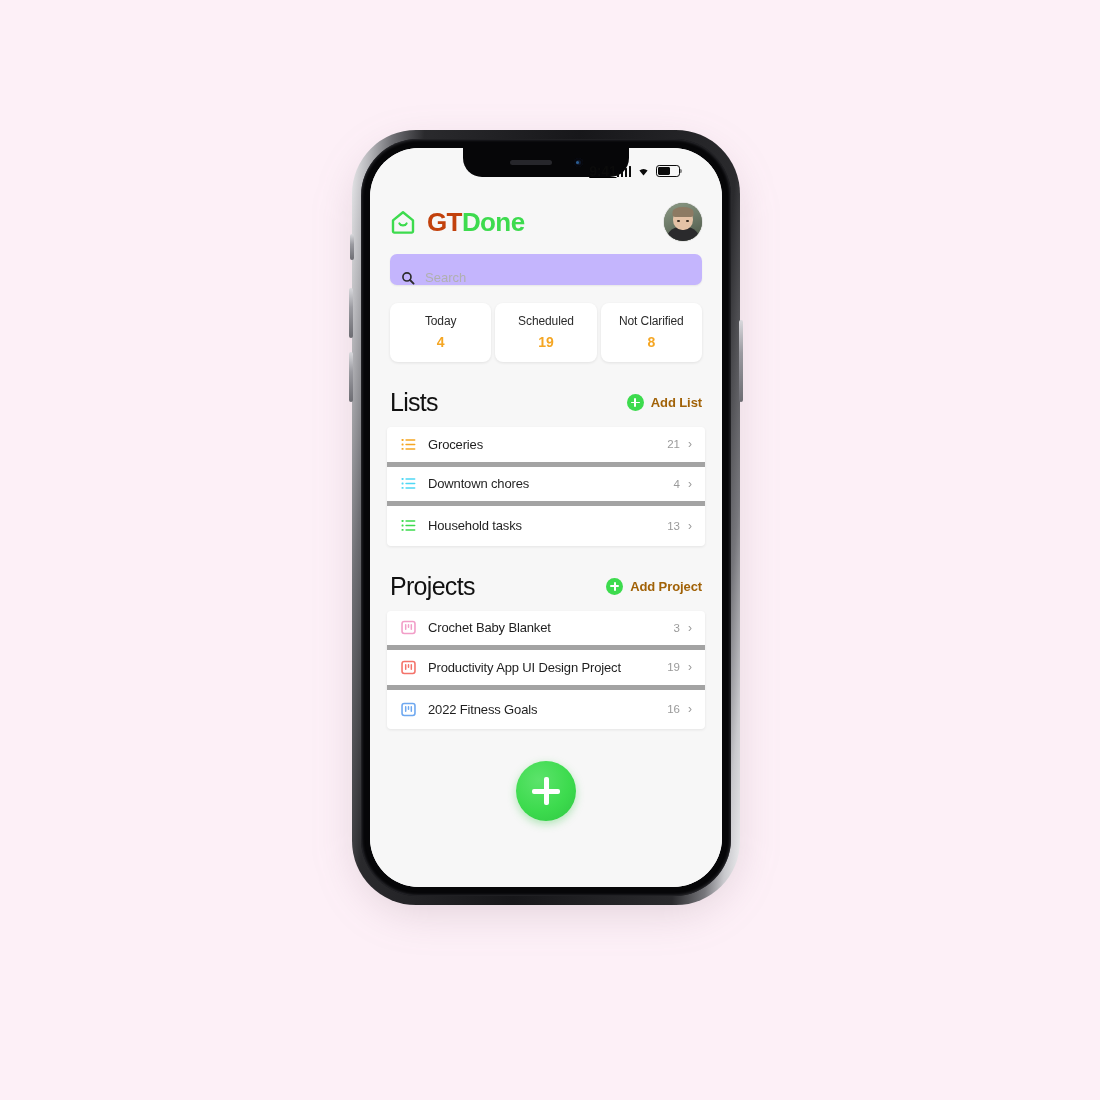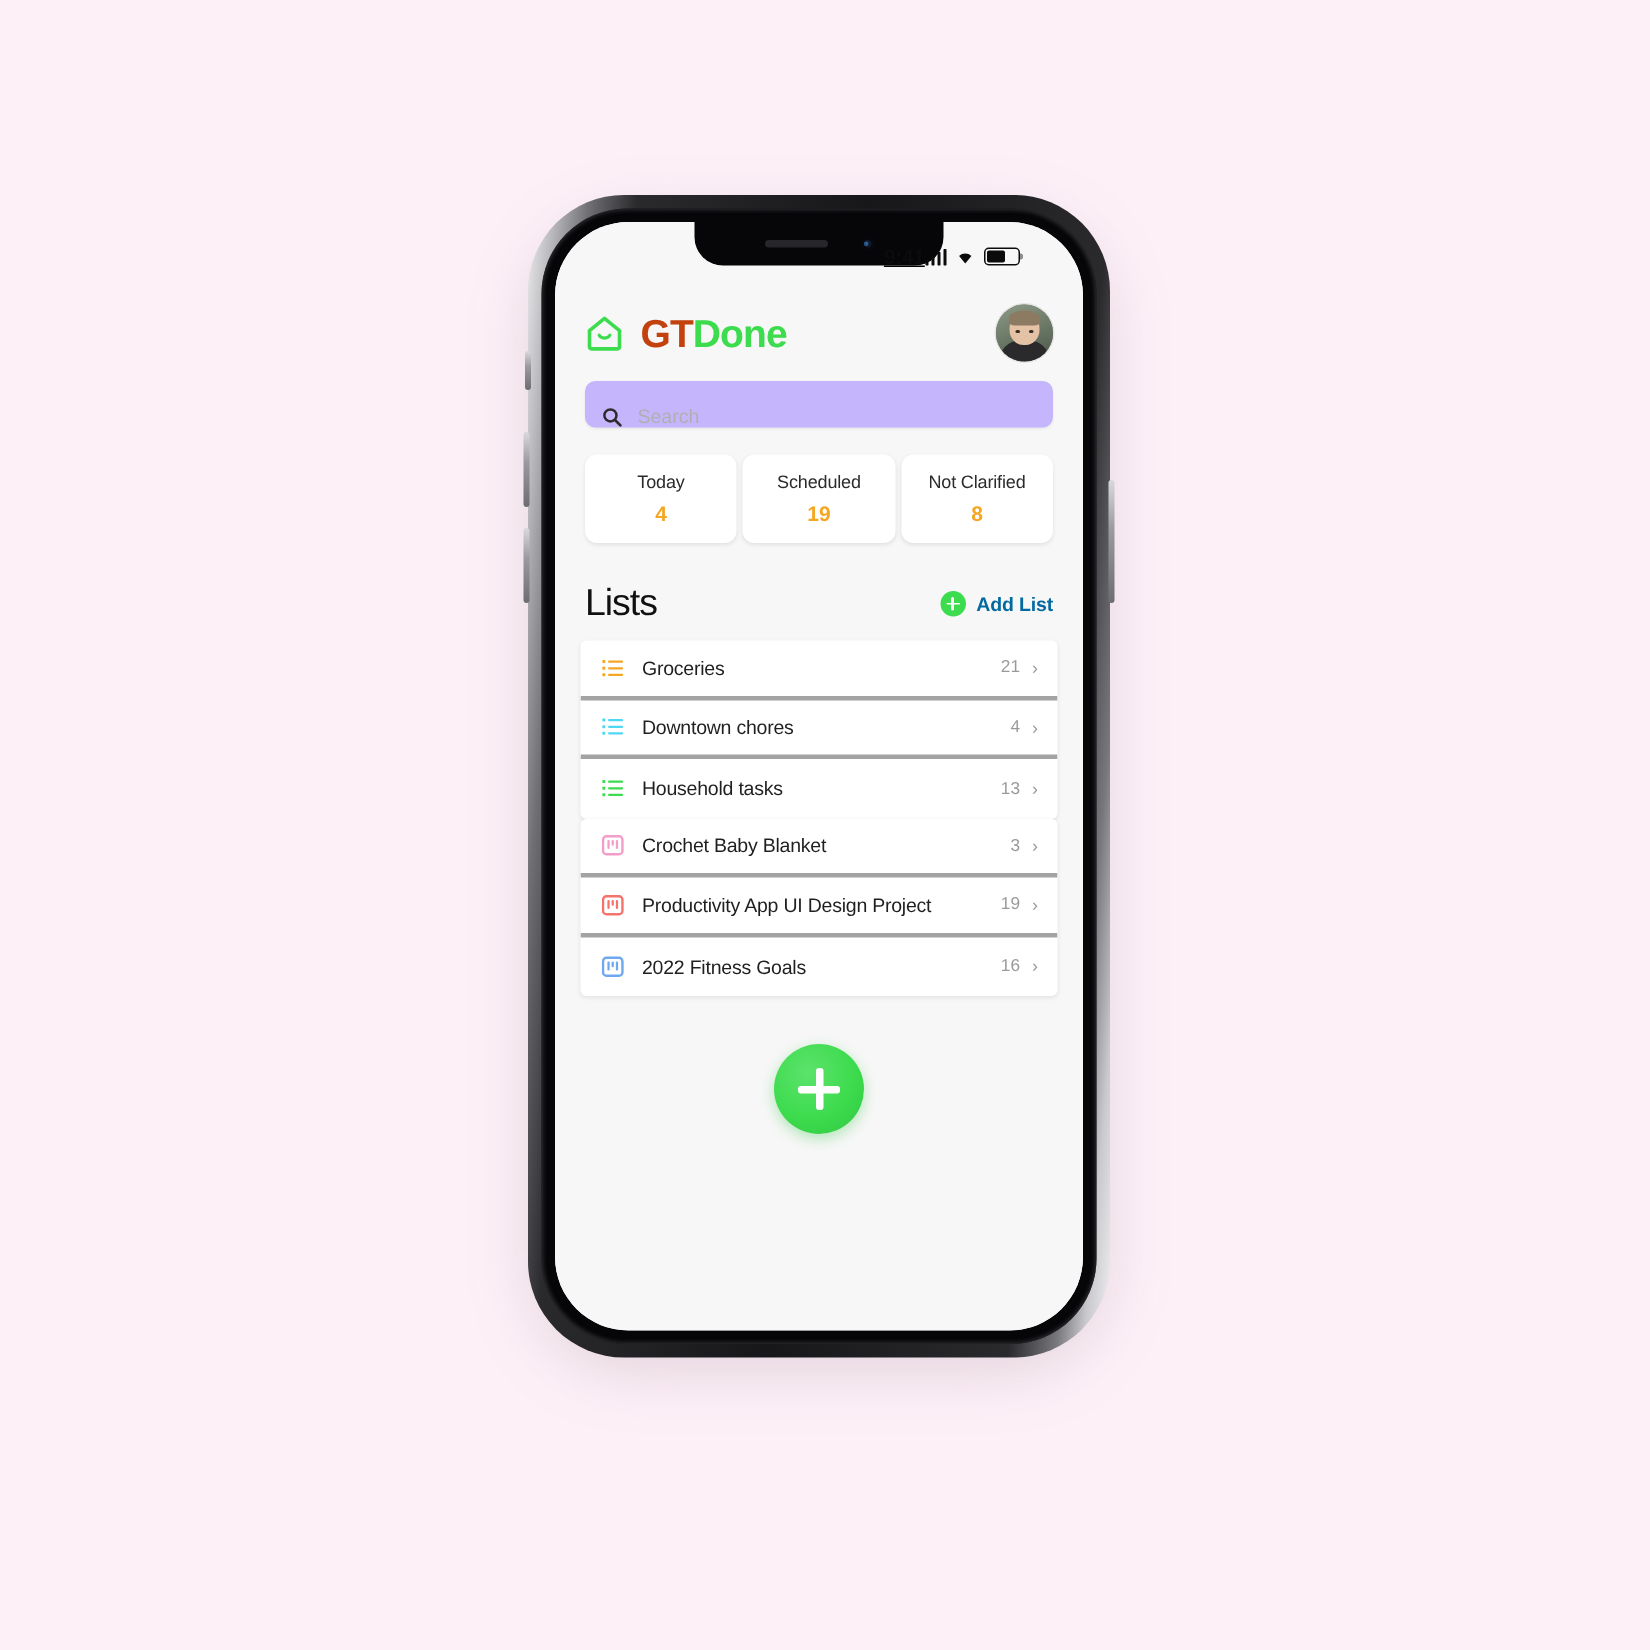--- a/index.html
+++ b/index.html
@@ -297,21 +297,21 @@
   .add-action {
     margin-left: auto;
     display: flex;
     align-items: center;
     gap: 7px;
     cursor: pointer;
   }
   .add-label {
     font-size: 13px;
     font-weight: bold;
-    color: #0369a1;
+    color: #a16207;
     letter-spacing: -0.1px;
   }
   .plus-circle {
     width: 17px; height: 17px;
     border-radius: 50%;
     background: #3ddb4e;
     position: relative;
     flex: 0 0 auto;
   }
   .plus-circle::before, .plus-circle::after {
@@ -329,21 +329,21 @@
     margin: 0 17px;
     border-radius: 4px;
     box-shadow: 0 1px 3px rgba(0,0,0,0.08);
     overflow: hidden;
   }
   .row {
     display: flex;
     align-items: center;
     height: 39.5px;
     padding: 0 13px 0 14px;
-    border-bottom: 3px solid #a3a3a3;
+    border-bottom: 5px solid #a3a3a3;
     cursor: pointer;
   }
   .row:last-child { border-bottom: none; }
   .row-icon { width: 15px; height: 15px; flex: 0 0 auto; }
   .row-label {
     font-size: 13px;
     color: #1f1f1f;
     margin-left: 12px;
     letter-spacing: -0.15px;
     white-space: nowrap;
@@ -509,20 +509,27 @@
             <rect x="4.6" y="2.5" width="10.8" height="1.6" rx="0.8" fill="#3ddb4e"></rect>
             <rect x="4.6" y="7.2" width="10.8" height="1.6" rx="0.8" fill="#3ddb4e"></rect>
             <rect x="4.6" y="11.9" width="10.8" height="1.6" rx="0.8" fill="#3ddb4e"></rect>
           </svg>
           <span class="row-label">Household tasks</span>
           <span class="row-count">13</span>
           <span class="row-chevron">›</span>
         </div>
       </div>
 
+      <div class="section-head">
+        <div class="section-title">Projects</div>
+        <div class="add-action">
+          <span class="plus-circle"></span>
+          <span class="add-label">Add Project</span>
+        </div>
+      </div>
 
       <div class="card-group">
         <div class="row">
           <svg class="row-icon" viewBox="0 0 16 16">
             <rect x="1.1" y="1.6" width="13.8" height="12.8" rx="2.4" fill="none" stroke="#f29ec8" stroke-width="1.7"></rect>
             <rect x="4.2" y="4.3" width="1.6" height="6.3" rx="0.7" fill="#f29ec8"></rect>
             <rect x="7.2" y="4.3" width="1.6" height="4.1" rx="0.7" fill="#f29ec8"></rect>
             <rect x="10.2" y="4.3" width="1.6" height="6.3" rx="0.7" fill="#f29ec8"></rect>
           </svg>
           <span class="row-label">Crochet Baby Blanket</span>

